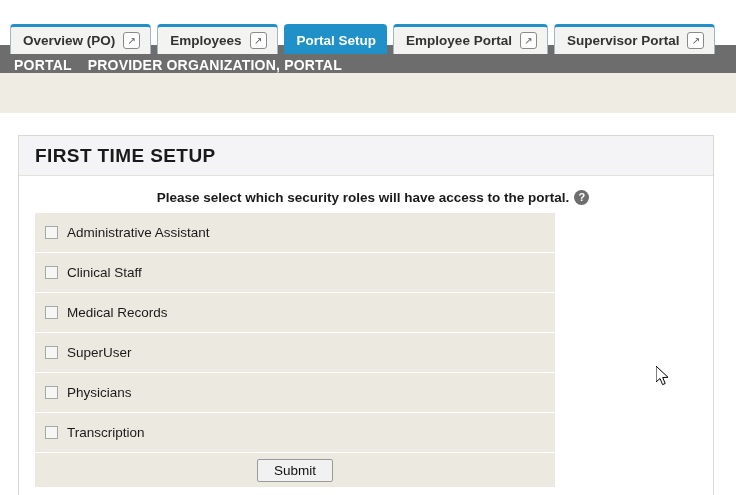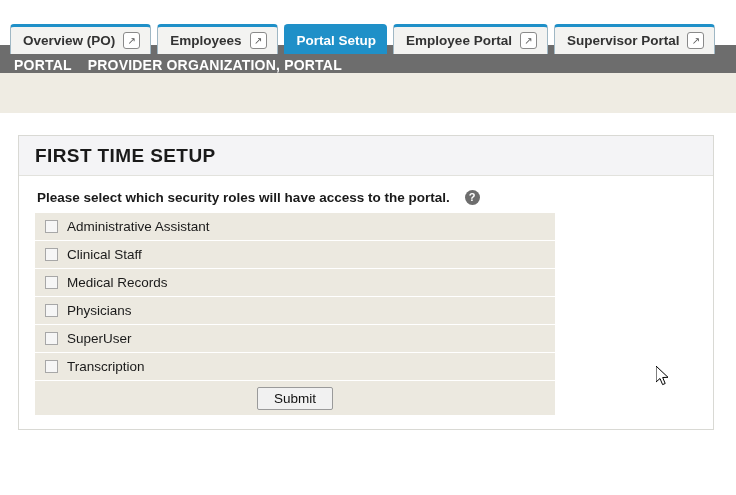--- a/index.html
+++ b/index.html
@@ -104,25 +104,26 @@
     font-weight: bold;
     color: #1a1a1a;
     letter-spacing: 0.4px;
   }
   .panel-body {
     padding: 10px 16px 14px 16px;
   }
   .prompt {
     display: flex;
     align-items: center;
-    gap: 15px;
+    gap: 5px;
     font-size: 13.5px;
     font-weight: bold;
     color: #1a1a1a;
-    margin: 4px 0 8px 2px;
+    margin: 4px 0 8px 14px;
+    justify-content: center;
   }
   .help-icon {
     display: inline-flex;
     align-items: center;
     justify-content: center;
     width: 15px;
     height: 15px;
     border-radius: 50%;
     background: #6d6d6d;
     color: #ffffff;
@@ -131,21 +132,21 @@
     line-height: 1;
   }
 
   .rolelist {
     width: 520px;
   }
   .role-row {
     display: flex;
     align-items: center;
     gap: 9px;
-    height: 28px;
+    height: 40px;
     background: #ece9e0;
     border-bottom: 1px solid #ffffff;
     padding-left: 10px;
     font-size: 13.5px;
     color: #1a1a1a;
   }
   .role-row input[type=checkbox] {
     width: 13px;
     height: 13px;
     margin: 0;
@@ -231,25 +232,25 @@
         <div class="role-row">
           <input type="checkbox" style="">
           <span>Clinical Staff</span>
         </div>
         <div class="role-row">
           <input type="checkbox" style="">
           <span>Medical Records</span>
         </div>
         <div class="role-row">
           <input type="checkbox" style="">
+          <span>SuperUser</span>
+        </div>
+        <div class="role-row">
+          <input type="checkbox" style="">
           <span>Physicians</span>
-        </div>
-        <div class="role-row">
-          <input type="checkbox" style="">
-          <span>SuperUser</span>
         </div>
         <div class="role-row">
           <input type="checkbox" style="">
           <span>Transcription</span>
         </div>
         <div class="submit-row">
           <button class="submit-btn">Submit</button>
         </div>
       </div>
 

